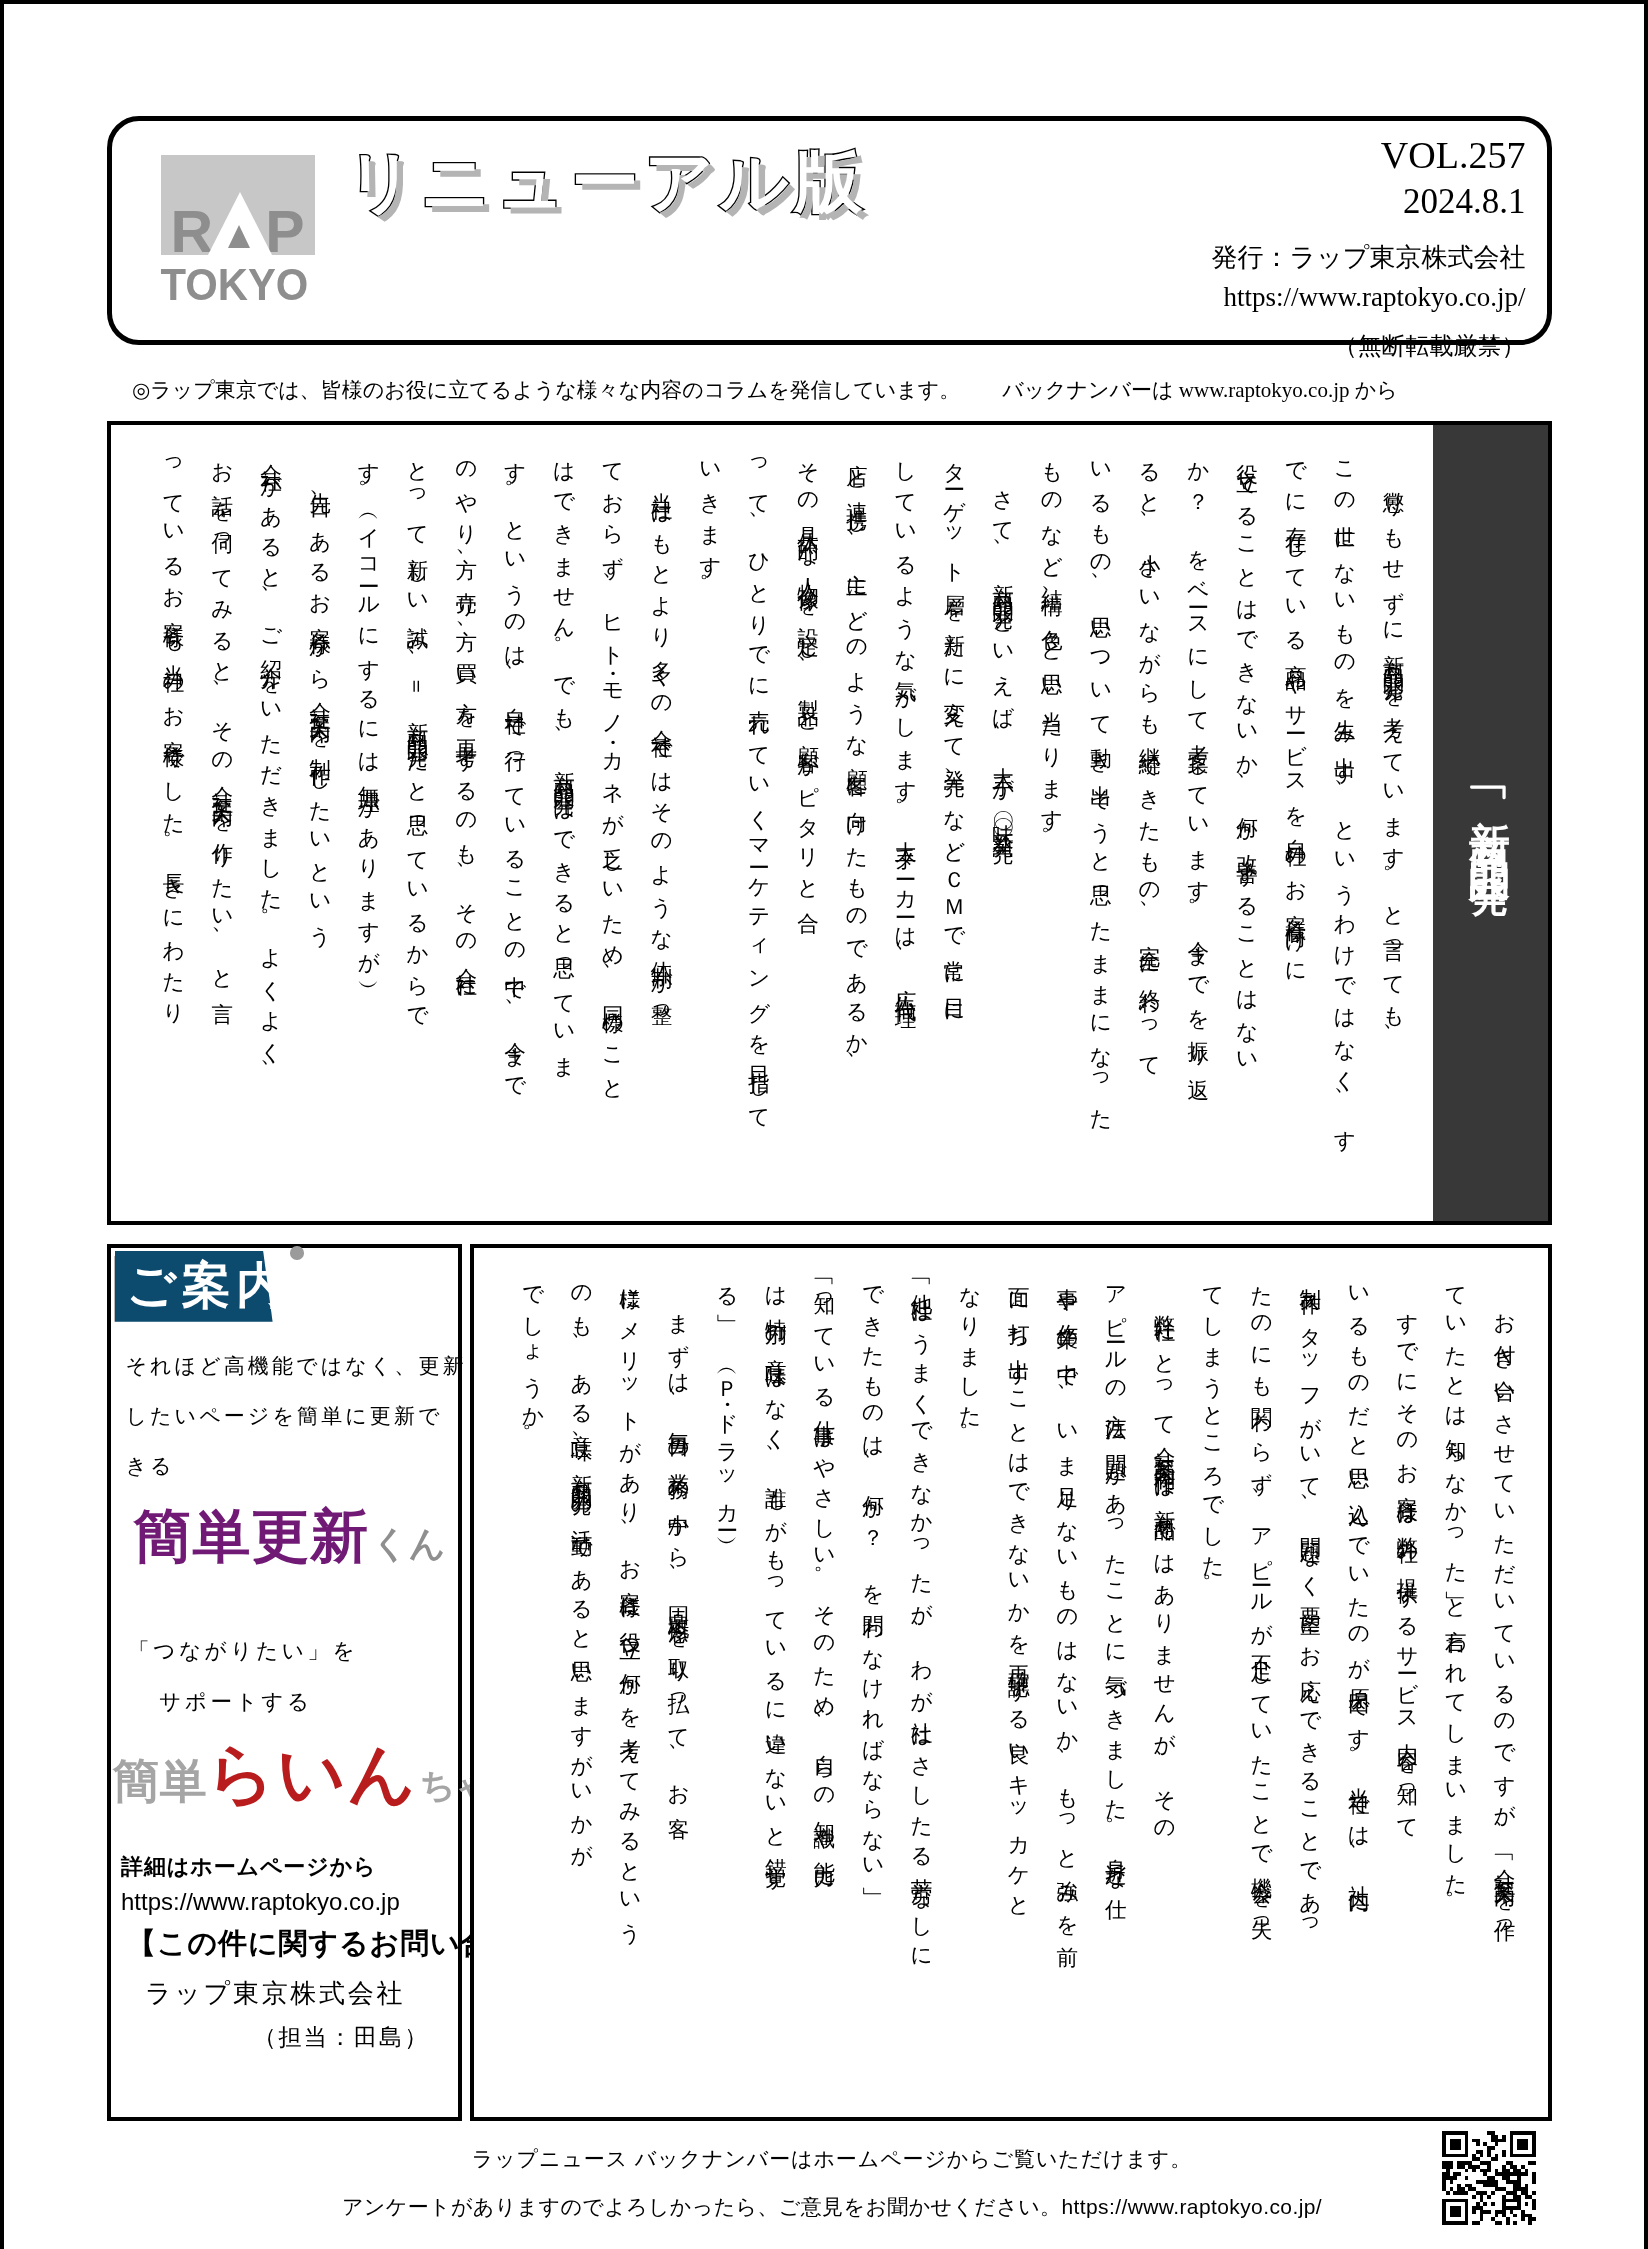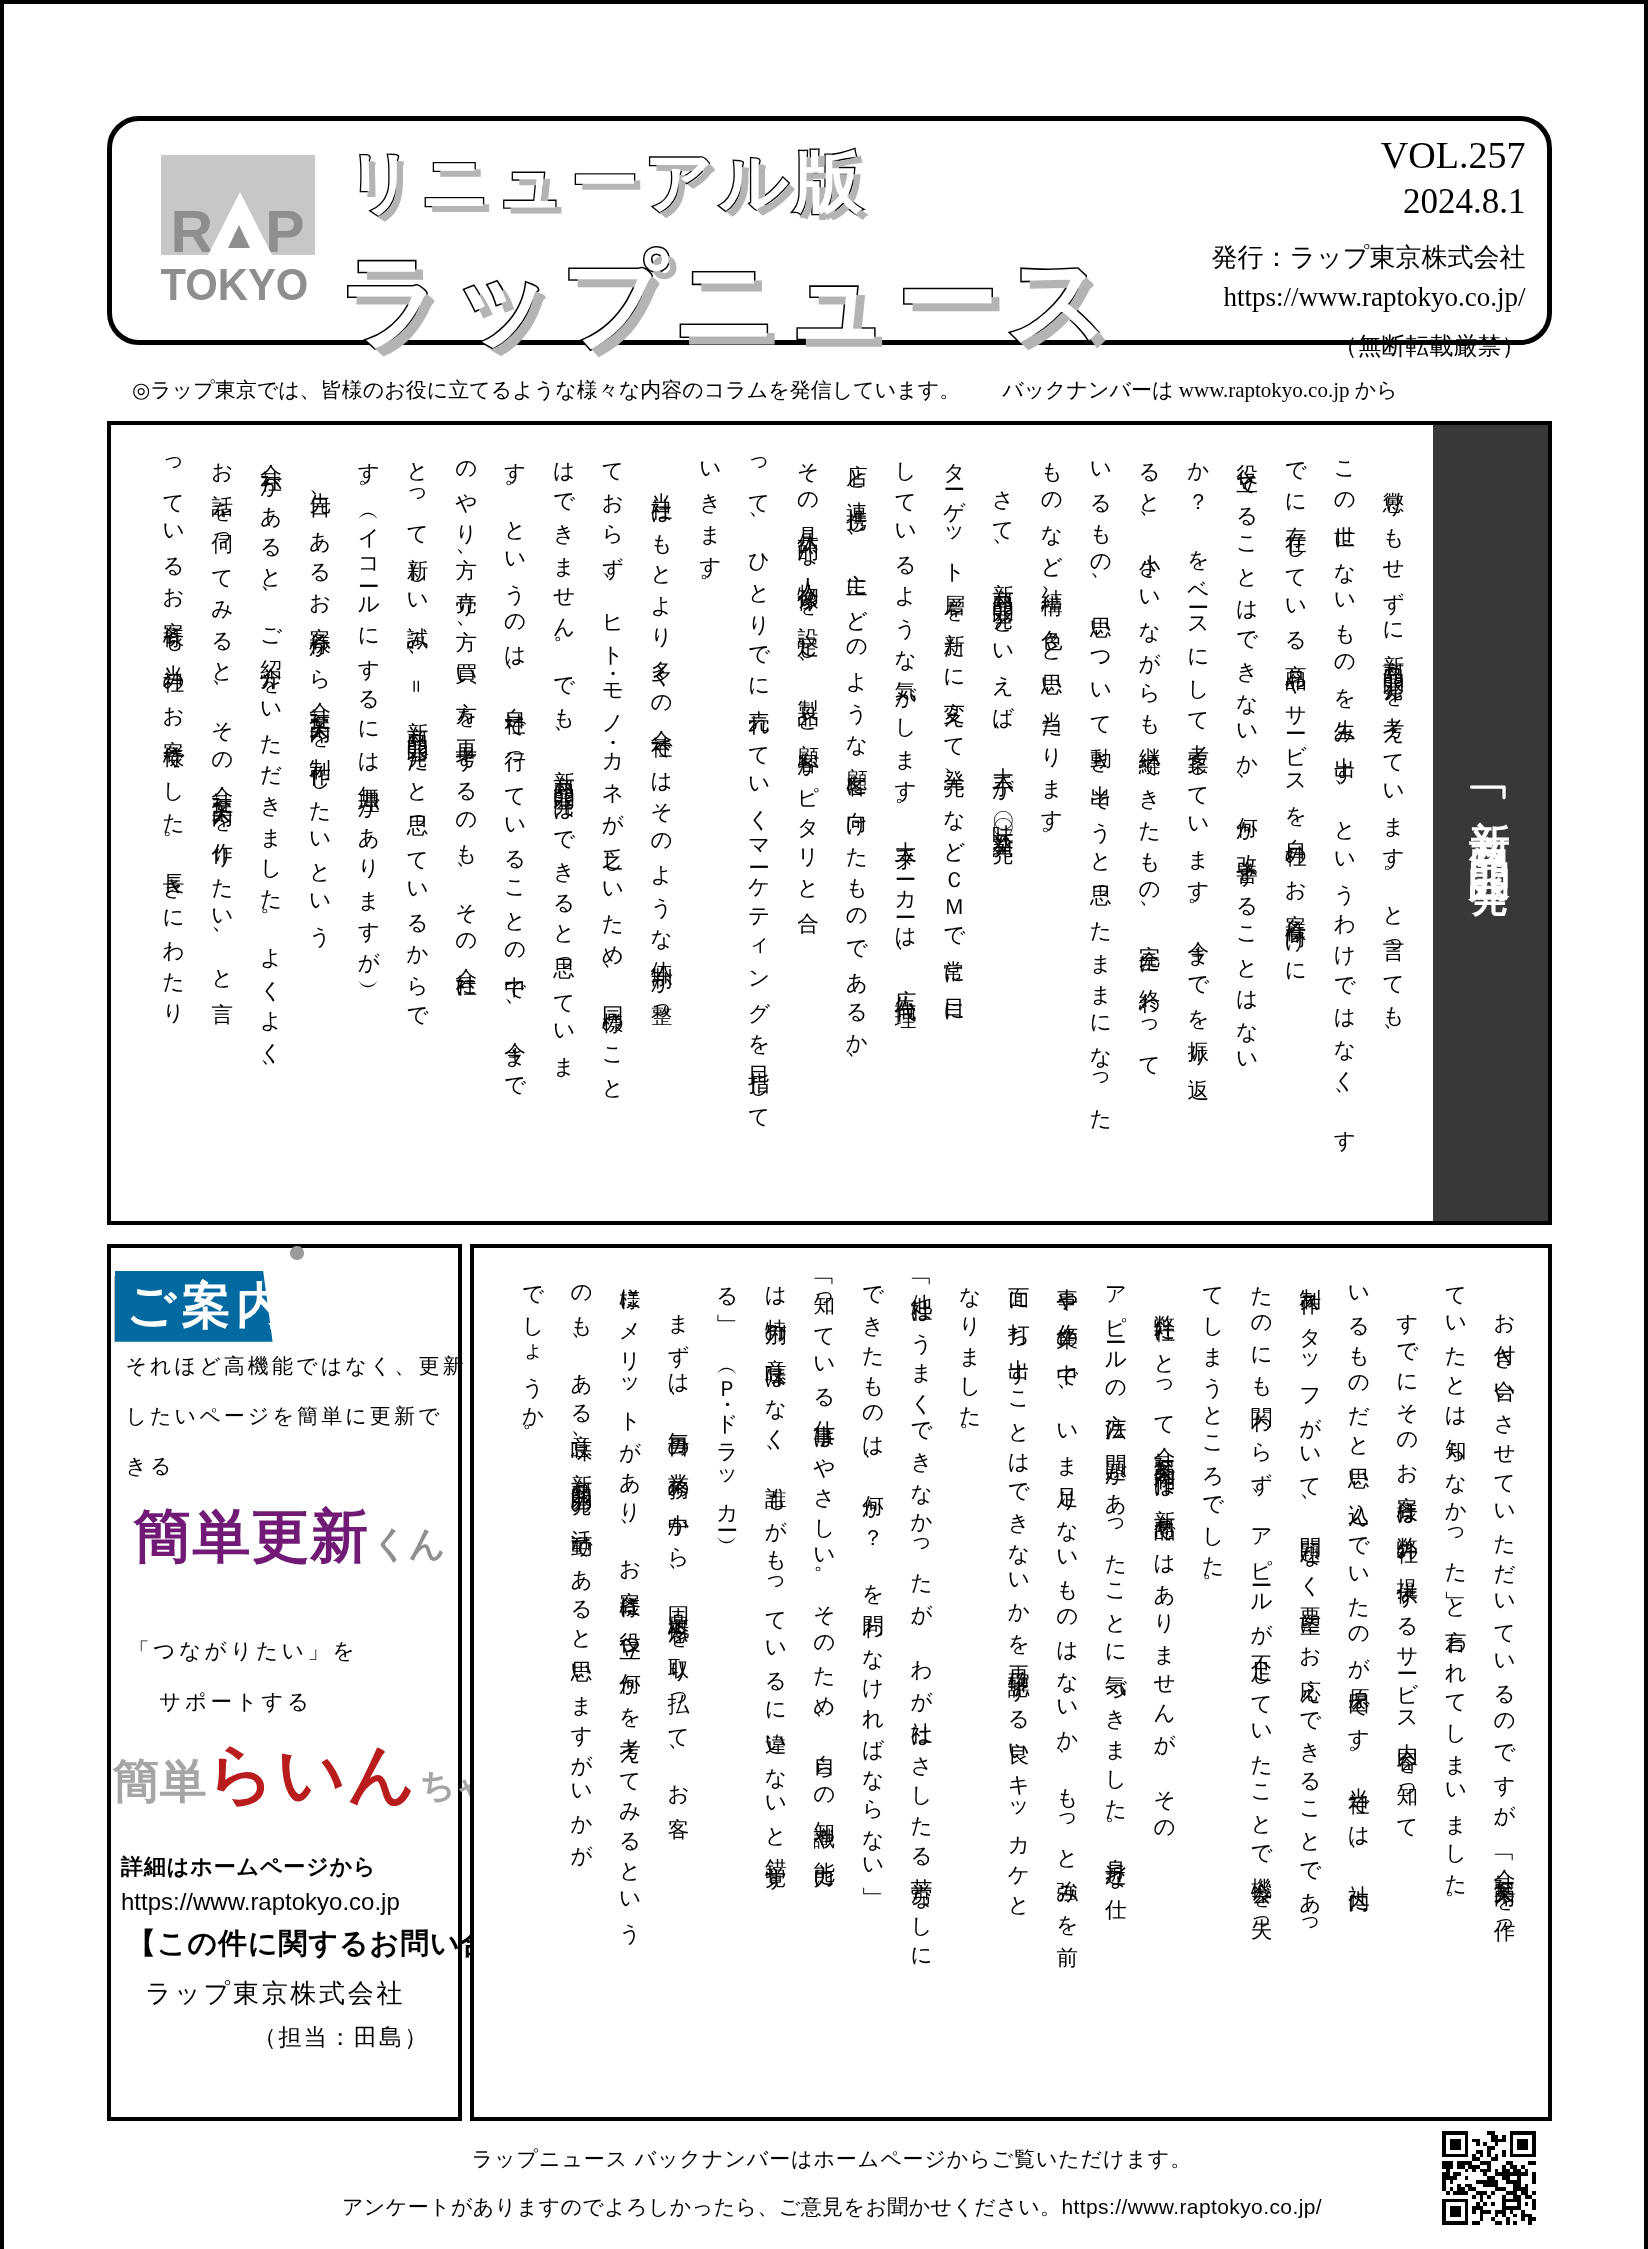--- a/index.html
+++ b/index.html
@@ -32,21 +32,21 @@
   .band-text{margin:auto;writing-mode:vertical-rl;text-orientation:mixed;font-size:41px;font-weight:700;color:#fff;letter-spacing:0.35em;white-space:nowrap;}
   .vtext{position:absolute;writing-mode:vertical-rl;text-orientation:mixed;font-family:"Liberation Serif","DejaVu Serif",serif;}
   .cols1{top:21.6px;right:131px;height:752px;font-size:21.6px;line-height:2.26;letter-spacing:0.30em;}
   .cols2{top:23.4px;right:20px;height:832px;font-size:21.6px;line-height:2.25;letter-spacing:0.25em;}
   .vcol{white-space:nowrap;}
 
   .article2-box{position:absolute;left:466px;top:1240px;width:1082px;height:877px;box-sizing:border-box;border:4.5px solid #000;background:#fff;}
 
   
   .sidebar-box{position:absolute;left:103px;top:1240px;width:355px;height:877px;box-sizing:border-box;border:4.5px solid #000;background:#fff;font-family:"Liberation Sans",sans-serif;}
-  .guide-banner{position:absolute;left:3.6px;top:2.7px;width:158px;height:71px;background:#0369a1;clip-path:polygon(0 0,94% 0,100% 100%,0 100%);filter:drop-shadow(-4.5px 5.4px 0 #5a5a5a);display:flex;align-items:center;margin-top:20px;}
+  .guide-banner{position:absolute;left:3.6px;top:2.7px;width:158px;height:71px;background:#0c4a6e;clip-path:polygon(0 0,94% 0,100% 100%,0 100%);filter:drop-shadow(-4.5px 5.4px 0 #5a5a5a);display:flex;align-items:center;}
   .guide-banner-label{font-size:49px;font-weight:900;color:#fff;letter-spacing:5.4px;padding-left:11.7px;white-space:nowrap;}
   .banner-dot{position:absolute;left:179px;top:-1.8px;width:13.5px;height:13.5px;border-radius:50%;background:#9b9b9b;}
   .lead{position:absolute;left:14.4px;top:107px;}
   .lead-line{font-size:21px;letter-spacing:3.1px;line-height:1;margin-bottom:29px;white-space:nowrap;}
   .product1{position:absolute;left:22.5px;top:250px;display:flex;align-items:baseline;white-space:nowrap;}
   .p1-main{font-size:58px;font-weight:900;color:#701a75;letter-spacing:0.9px;}
   .p1-suffix{font-size:36px;font-weight:900;color:#8f8f8f;margin-left:2.7px;}
   .support{position:absolute;left:17px;top:392px;}
   .support-line{font-size:21.6px;letter-spacing:3.6px;line-height:1;margin-bottom:29px;white-space:nowrap;}
   .support-line:nth-child(2){margin-left:31px;}
@@ -78,21 +78,20 @@
       <div class="logo-rap">
         <span>R</span>
         <span class="tri-a">
             <span class="tri-a-hole"></span>
           </span>
         <span>P</span>
       </div>
     </div>
     <div class="logo-tokyo">TOKYO</div>
     <div class="renewal outline-txt">リニューアル版</div>
-    <div class="main-title outline-txt">ラップニュース</div>
     <div class="header-info">
       <div class="hi-vol">VOL.257</div>
       <div class="hi-date">2024.8.1</div>
       <div class="hi-pub">発行：ラップ東京株式会社</div>
       <div class="hi-url">https://www.raptokyo.co.jp/</div>
       <div class="hi-notice">（無断転載厳禁）</div>
     </div>
   </div>
 
   <div class="intro">◎ラップ東京では、皆様のお役に立てるような様々な内容のコラムを発信しています。　　バックナンバーは www.raptokyo.co.jp から</div>

